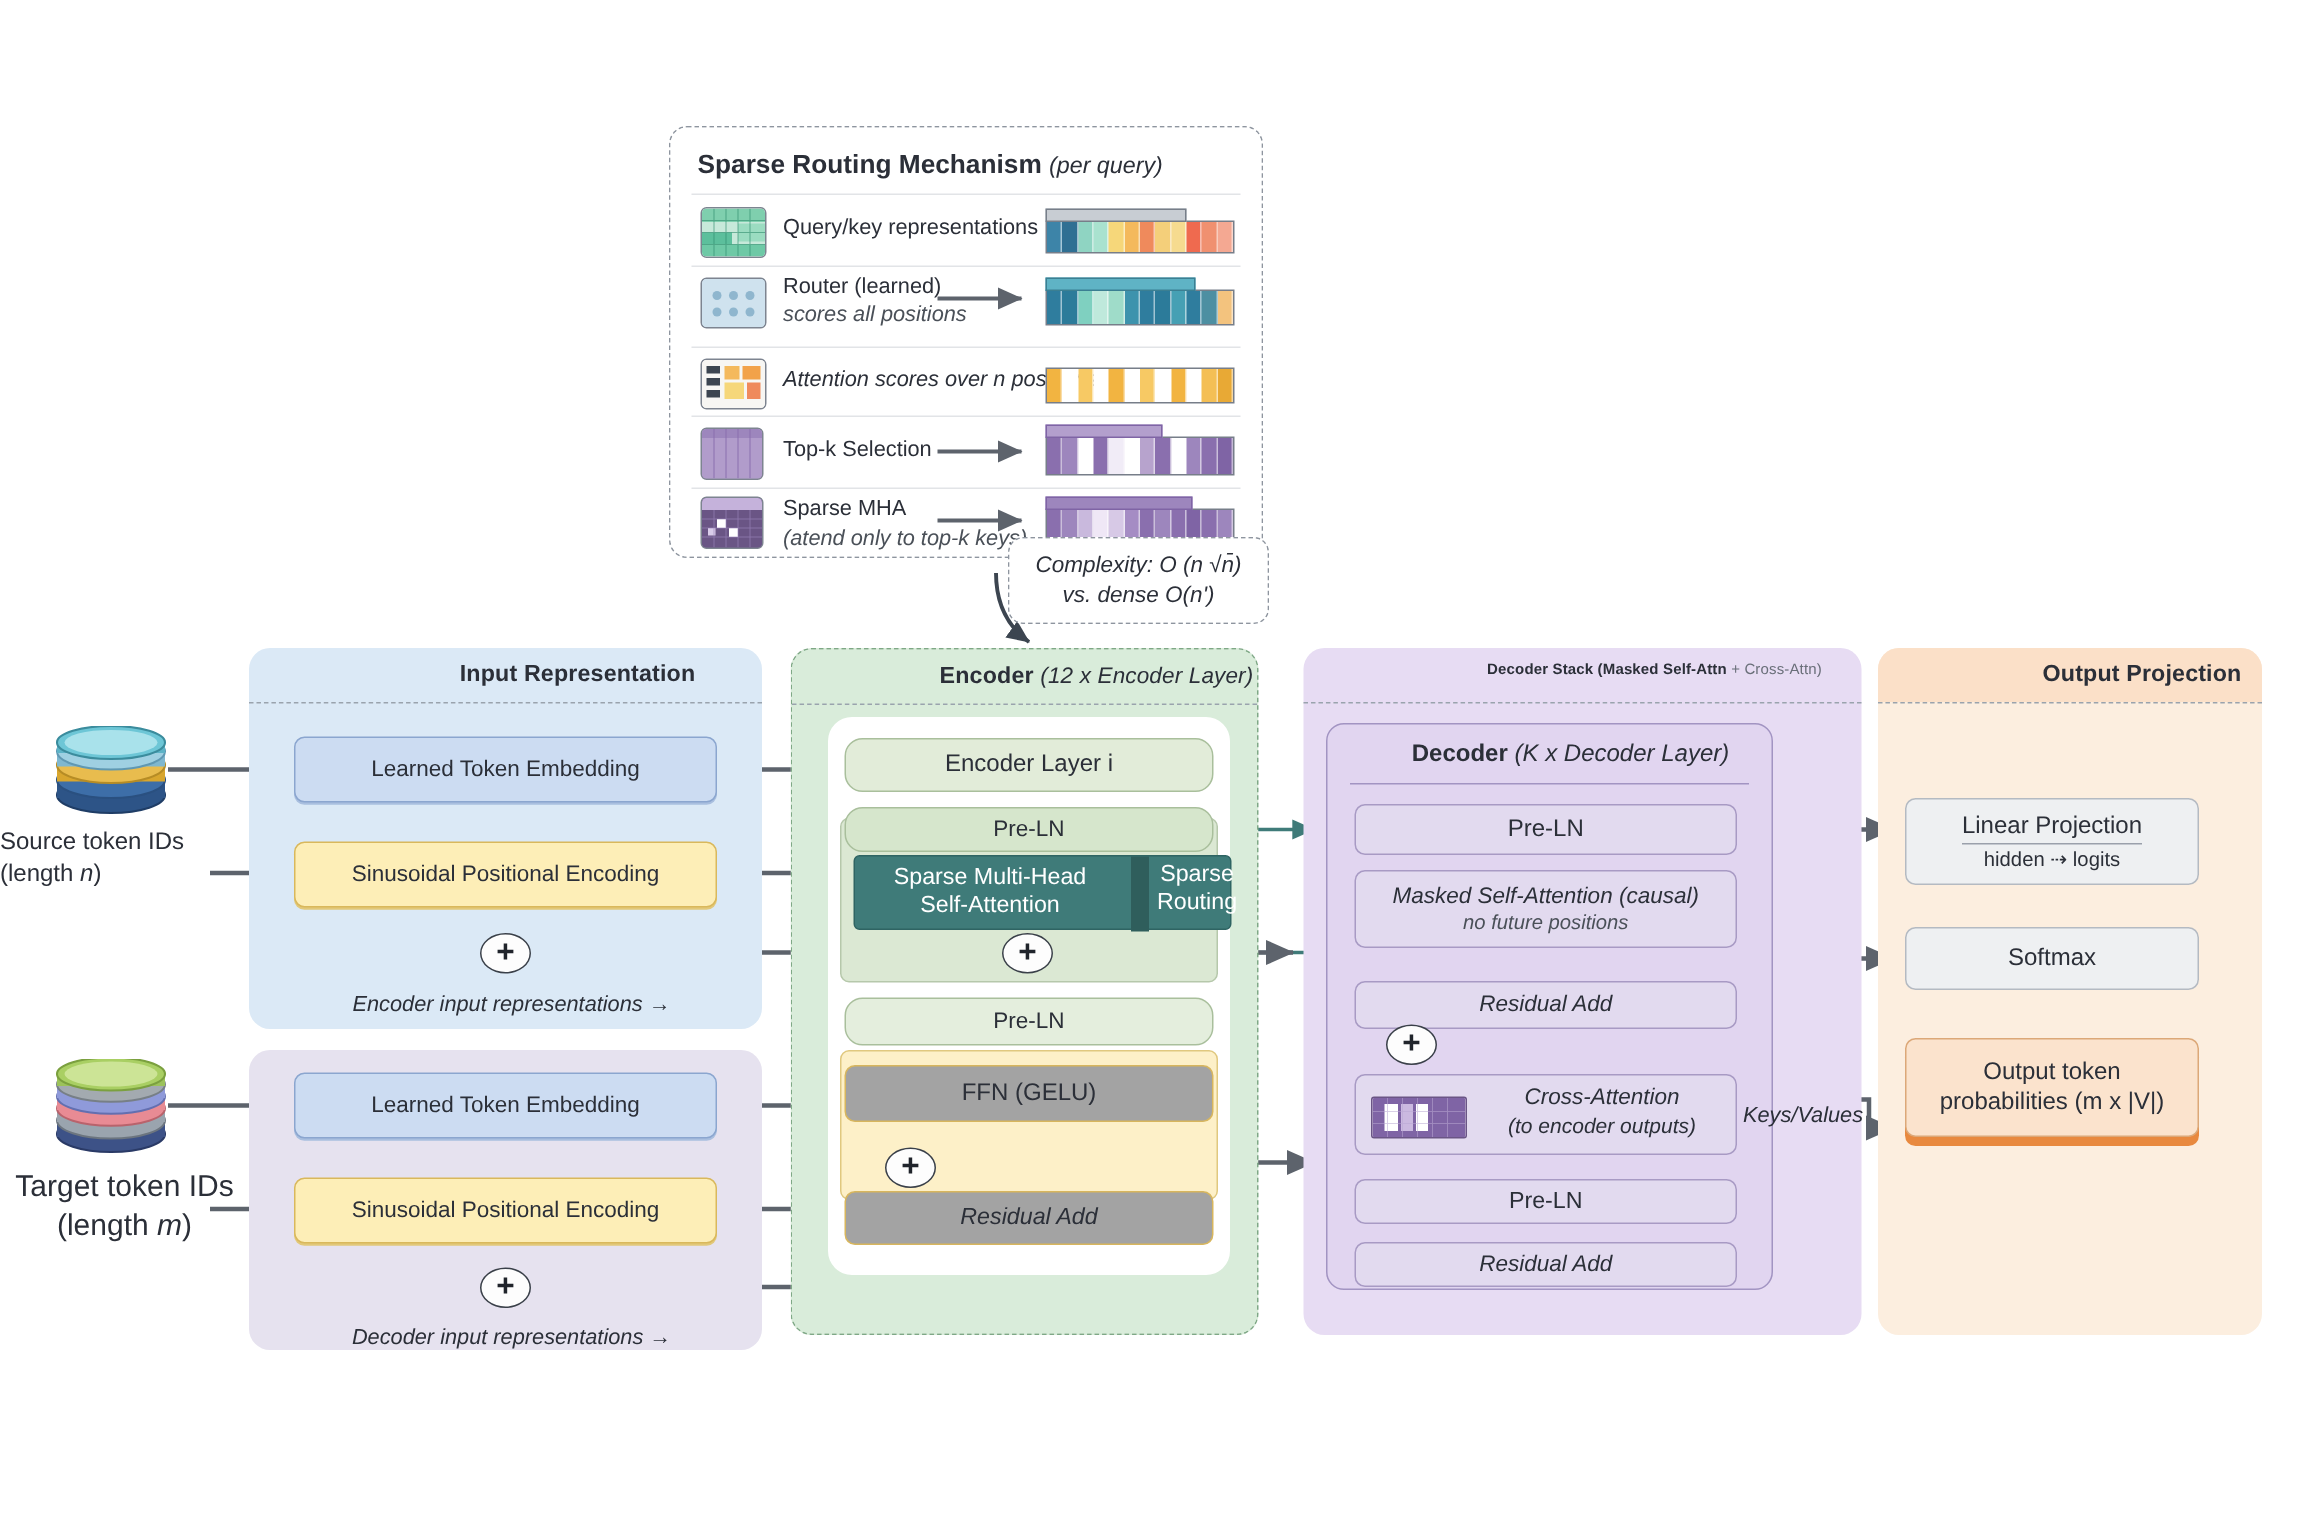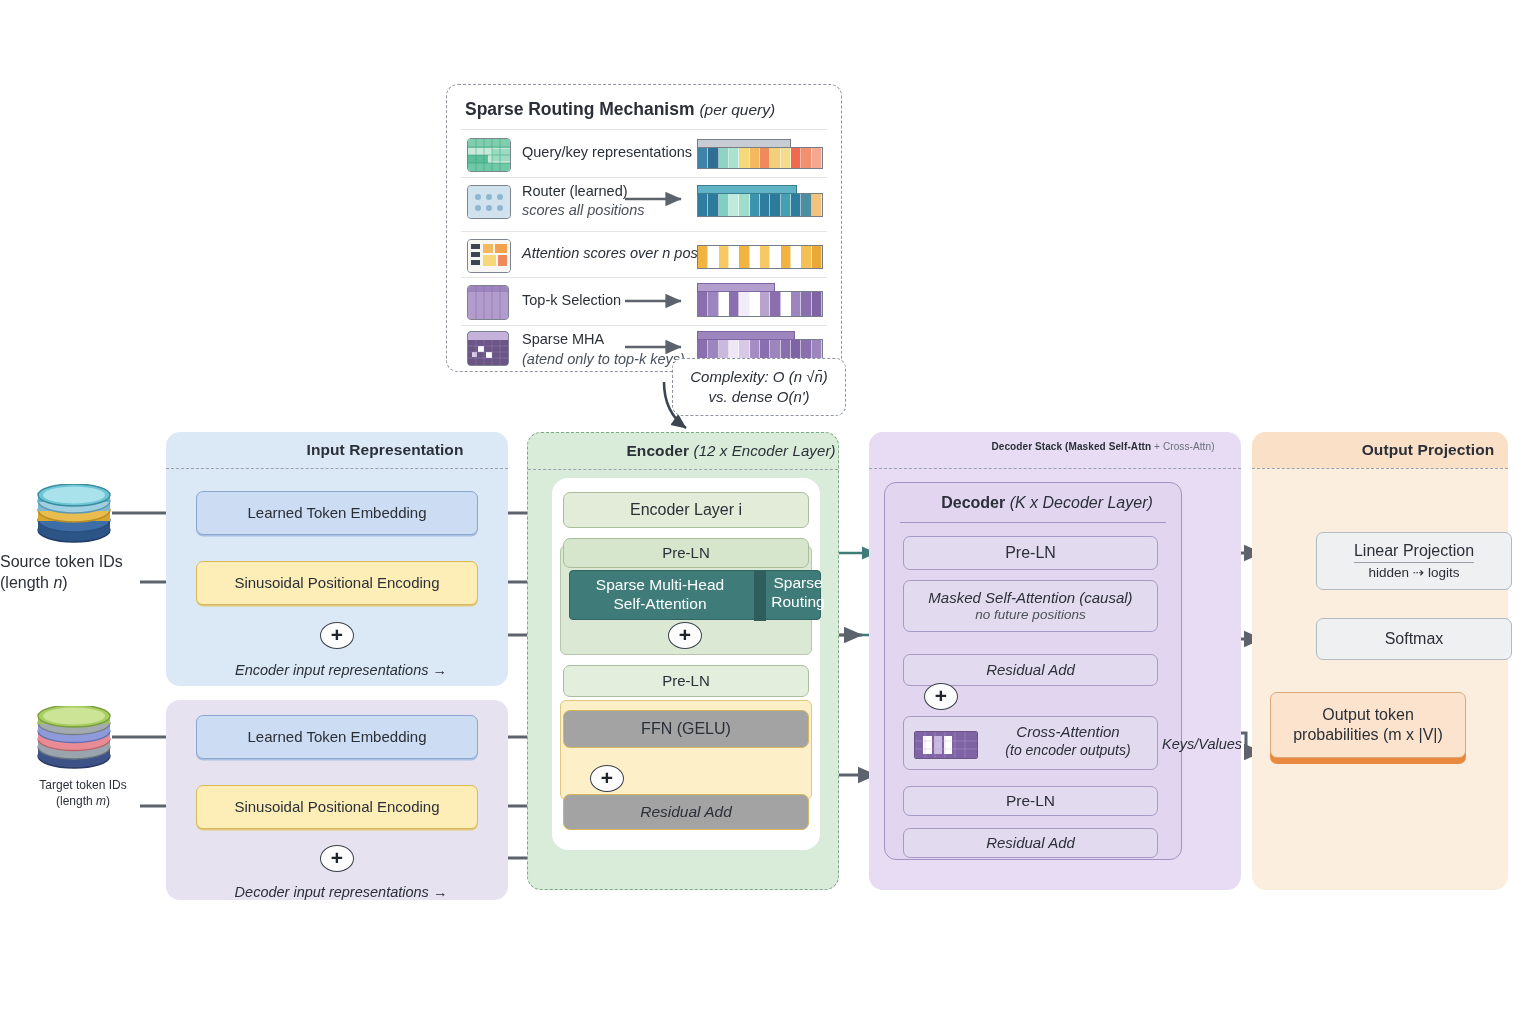--- a/index.html
+++ b/index.html
@@ -32,24 +32,24 @@
     border-radius:7px;
     border:1.2px solid #9aa0ab;
     display:flex;align-items:center;justify-content:center;
     text-align:center;
     font-size:15px;
     line-height:1.15;
     box-sizing:border-box;
   }
   .node.blue{background:#ccdcf2;border-color:#8ba6cf;box-shadow:0 1.5px 0 #a9bfdf;}
   .node.yellow{background:#fdeeb7;border-color:#d9b85c;box-shadow:0 1.5px 0 #e2c879;}
-  .node.greenlite{background:#e2ecd9;border-color:#a9bf9c;}
+  .node.greenlite{background:#e2ecd9;border-color:#a9bf9c;border-radius:12px;}
   .node.yellowlite{background:#a3a3a3;border-color:#d8b65d;}
   .node.purple{background:#e2daef;border-color:#a89ac4;}
-  .node.grey{background:#eef0f2;border-color:#b4bac2;margin-left:46px;}
+  .node.grey{background:#eef0f2;border-color:#b4bac2;}
   .node.orange{background:#fbe3cd;border-color:#dca878;}
   .node.teal{background:#3f7b79;border-color:#2f6463;color:#fff;}
 
   .italic{font-style:italic;}
   .bold{font-weight:bold;}
   .sub{font-size:12.5px;font-style:italic;color:#4a5058;}
 
   
   .plus{
     width:34px;height:27px;border-radius:50%;
@@ -427,21 +427,21 @@
       <ellipse cx="38" cy="33" rx="36" ry="11.5" fill="#e88b94" stroke="#b9636c" stroke-width="1.3"></ellipse>
       <rect x="2" y="25" width="72" height="9" fill="#e88b94"></rect>
       <ellipse cx="38" cy="25" rx="36" ry="11.5" fill="#8f9ada" stroke="#636fb0" stroke-width="1.3"></ellipse>
       <rect x="2" y="17" width="72" height="9" fill="#8f9ada"></rect>
       <ellipse cx="38" cy="17" rx="36" ry="11.5" fill="#a3aab0" stroke="#777f86" stroke-width="1.3"></ellipse>
       <rect x="2" y="10" width="72" height="8" fill="#9cc25a"></rect>
       <ellipse cx="38" cy="10" rx="36" ry="11" fill="#a9cf63" stroke="#7ba03f" stroke-width="1.4"></ellipse>
       <ellipse cx="38" cy="10" rx="31" ry="8.4" fill="#cfe69b" opacity=".9"></ellipse>
     </svg>
   </div>
-  <div class="abs" style="left:0;top:778px;width:166px;text-align:center;font-size:12px;line-height:1.3;">
+  <div class="abs" style="left:0;top:778px;width:166px;text-align:center;font-size:20px;line-height:1.3;">
     <div>Target token IDs</div>
     <div>(length <i>m</i>)</div>
   </div>
 
   <div class="abs node blue" style="left:196px;top:491px;width:282px;height:44px;">
     <span>Learned Token Embedding</span>
   </div>
   <div class="abs node yellow" style="left:196px;top:561px;width:282px;height:44px;">
     <span>Sinusoidal Positional Encoding</span>
   </div>

